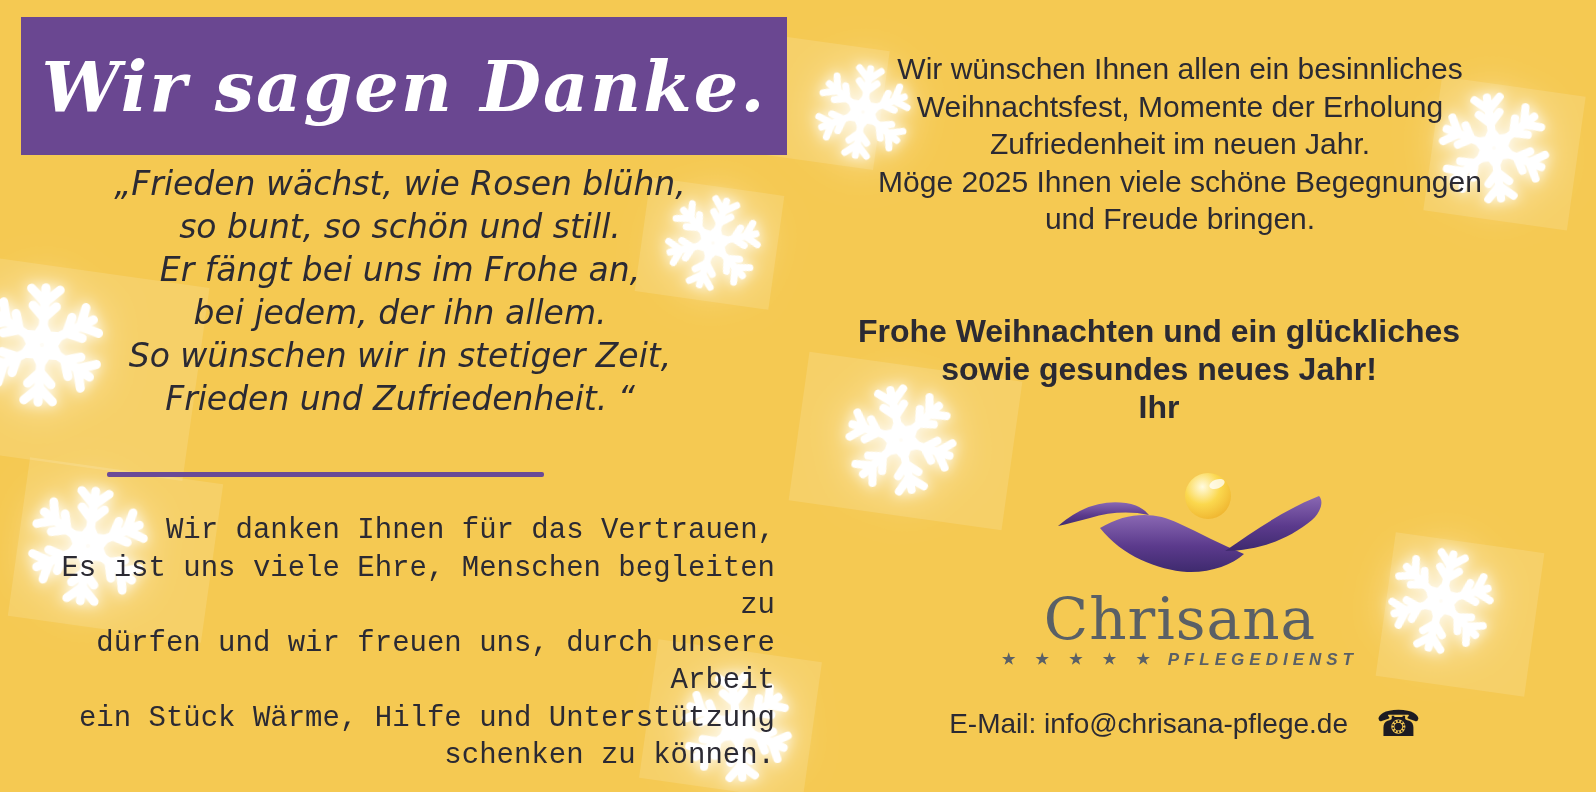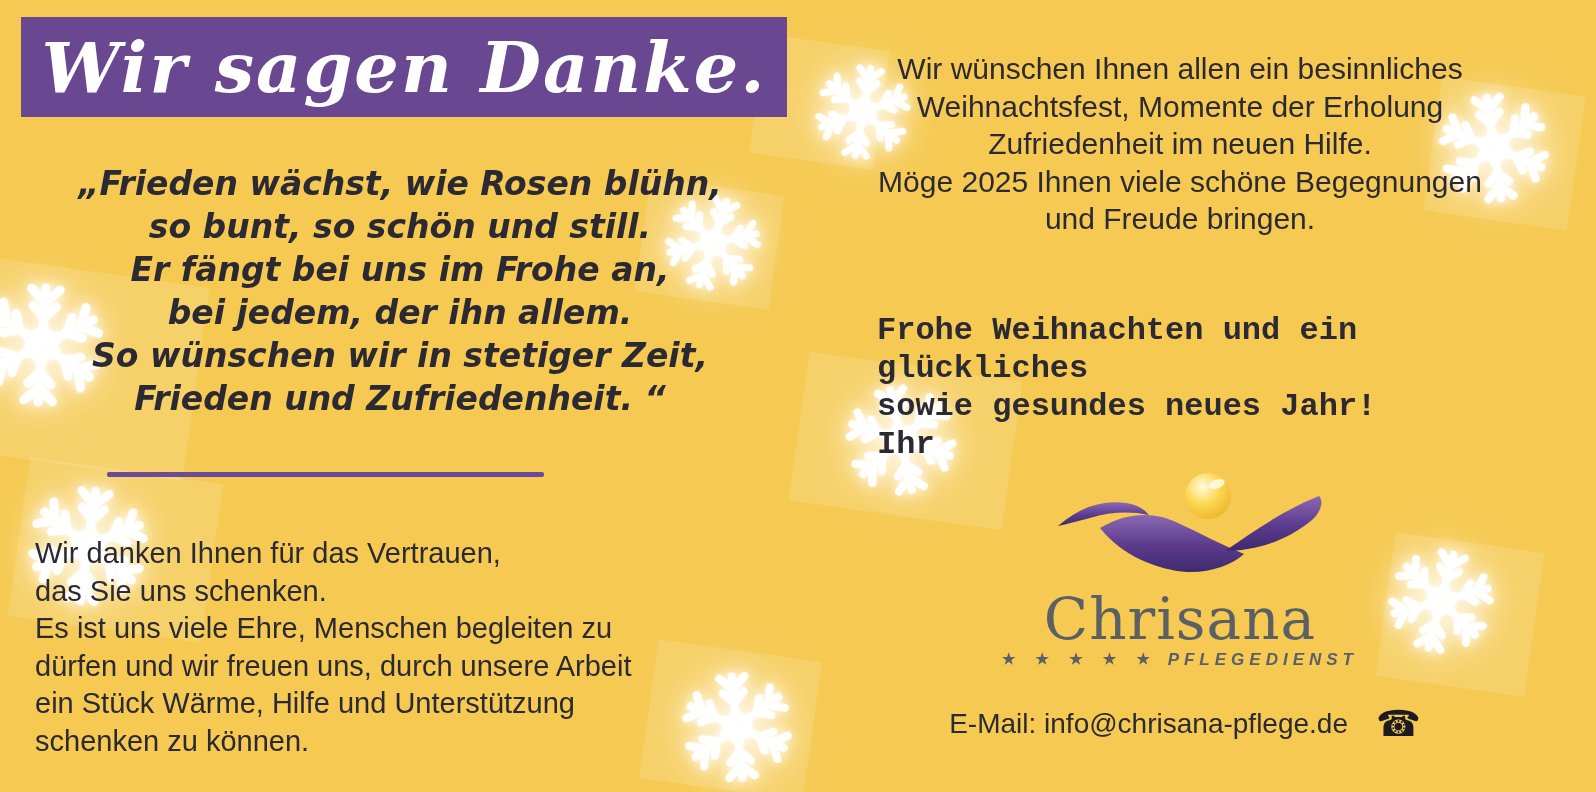--- a/index.html
+++ b/index.html
@@ -8,44 +8,44 @@
   }
   html,body{margin:0;padding:0;}
   body{
     width:1596px;height:792px;position:relative;overflow:hidden;
     background:var(--background);
     font-family:"Liberation Sans",sans-serif;color:var(--text);
   }
   .patch{position:absolute;background:rgba(255,255,255,0.13);transform:rotate(8deg);}
   .flake{position:absolute;filter:drop-shadow(0 0 7px rgba(255,255,255,0.95)) drop-shadow(0 0 20px rgba(255,255,255,0.55));}
   .banner{
-    position:absolute;left:21px;top:17px;width:766px;height:100px;
+    position:absolute;left:21px;top:17px;width:766px;height:138px;
     background:var(--banner);display:flex;align-items:center;justify-content:center;
   }
   .banner-title{
     font-family:"DejaVu Serif",serif;font-style:italic;font-weight:bold;
     font-size:70px;color:#ffffff;letter-spacing:2px;white-space:nowrap;
   }
   .poem{
     position:absolute;left:35px;top:162px;width:730px;text-align:center;
-    font-family:"DejaVu Sans",sans-serif;font-style:italic;font-weight:bold;
+    font-family:"DejaVu Sans",sans-serif;font-style:italic;font-weight:normal;
     font-size:33px;line-height:43px;color:var(--text);
   }
   .rule{position:absolute;left:107px;top:472px;width:437px;height:5px;background:var(--divider);border-radius:2px;}
   .thanks{
-    position:absolute;left:35px;top:535px;width:740px;text-align:left;
-    font-size:29px;line-height:37.5px;color:var(--text);
+    position:absolute;left:35px;top:512px;width:740px;text-align:right;
+    font-size:29px;line-height:37.5px;color:var(--text);font-family:Liberation Mono, monospace;
   }
   .wishes{
     position:absolute;left:845px;top:50px;width:670px;text-align:center;
     font-size:30px;line-height:37.5px;color:var(--text);
   }
   .greeting{
-    position:absolute;left:877px;top:312px;width:670px;
-    font-size:32px;line-height:38px;font-weight:bold;color:var(--text);font-family:Liberation Mono, monospace;
+    position:absolute;left:824px;top:312px;width:670px;text-align:center;
+    font-size:32px;line-height:38px;font-weight:bold;color:var(--text);
   }
   .logo-swoosh{position:absolute;left:1020px;top:462px;width:320px;height:140px;}
   .logo-name{
     position:absolute;left:980px;top:588px;width:400px;text-align:center;
     font-family:"DejaVu Serif",serif;font-size:58px;line-height:62px;
     color:var(--logo_gray);letter-spacing:1px;
   }
   .logo-tag{
     position:absolute;left:980px;top:650px;width:400px;text-align:center;
     font-size:17px;font-weight:bold;font-style:italic;color:var(--logo_gray);
@@ -141,31 +141,30 @@
   <div>Er fängt bei uns im Frohe an,</div>
   <div>bei jedem, der ihn allem.</div>
   <div>So wünschen wir in stetiger Zeit,</div>
   <div>Frieden und Zufriedenheit. “</div>
 </div>
 
 <div class="rule"></div>
 
 <div class="thanks">
   <div>Wir danken Ihnen für das Vertrauen,</div>
-  <div>das Sie uns schenken.</div>
   <div>Es ist uns viele Ehre, Menschen begleiten zu</div>
   <div>dürfen und wir freuen uns, durch unsere Arbeit</div>
   <div>ein Stück Wärme, Hilfe und Unterstützung</div>
   <div>schenken zu können.</div>
 </div>
 
 <div class="wishes">
   <div>Wir wünschen Ihnen allen ein besinnliches</div>
   <div>Weihnachtsfest, Momente der Erholung</div>
-  <div>Zufriedenheit im neuen Hilfe.</div>
+  <div>Zufriedenheit im neuen Jahr.</div>
   <div>Möge 2025 Ihnen viele schöne Begegnungen</div>
   <div>und Freude bringen.</div>
 </div>
 
 <div class="greeting">
   <div>Frohe Weihnachten und ein glückliches</div>
   <div>sowie gesundes neues Jahr!</div>
   <div>Ihr</div>
 </div>
 

